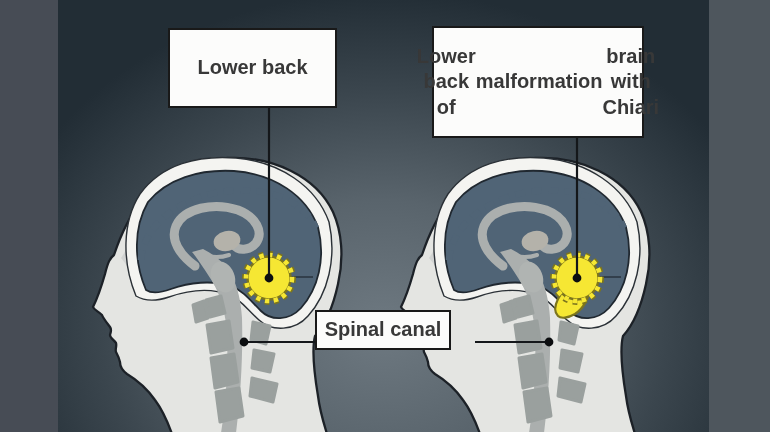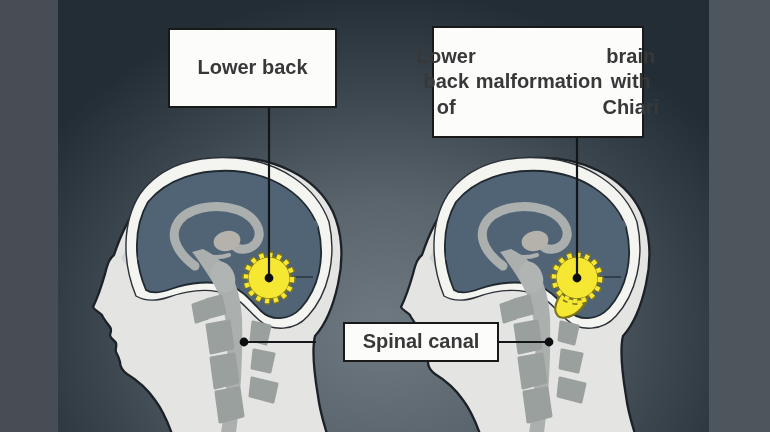--- a/index.html
+++ b/index.html
@@ -19,21 +19,21 @@
   svg.canvas{position:absolute;left:0;top:0;z-index:1;}
   .callout{
     position:absolute;z-index:3;box-sizing:border-box;
     background:#fcfcfb;border:2.5px solid #191919;
     color:#383838;font-weight:bold;font-size:20px;line-height:1.28;
     display:flex;flex-direction:row;align-items:center;justify-content:center;
     text-align:center;
   }
   .callout-left{left:168px;top:28px;width:169px;height:80px;}
   .callout-right{left:432px;top:26px;width:212px;height:112px;}
-  .callout-spinal{left:315px;top:322px;width:156px;height:40px;font-size:20px;margin-left:28px;}
+  .callout-spinal{left:315px;top:310px;width:136px;height:40px;font-size:20px;}
 </style>
 </head>
 <body>
 
 <div class="stage">
 
   <div class="gutter gutter-left"></div>
   <div class="gutter gutter-right"></div>
   <div class="main-bg"></div>
 

